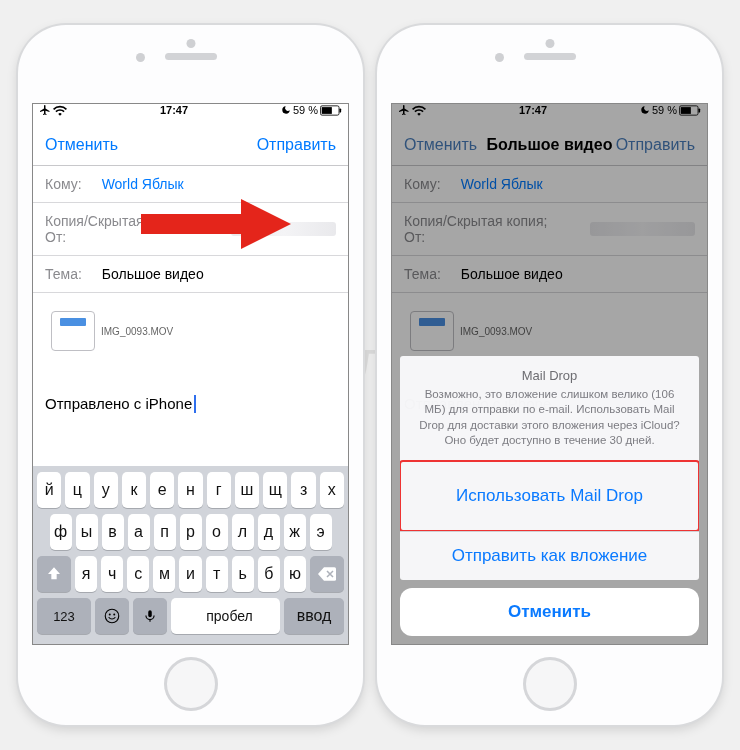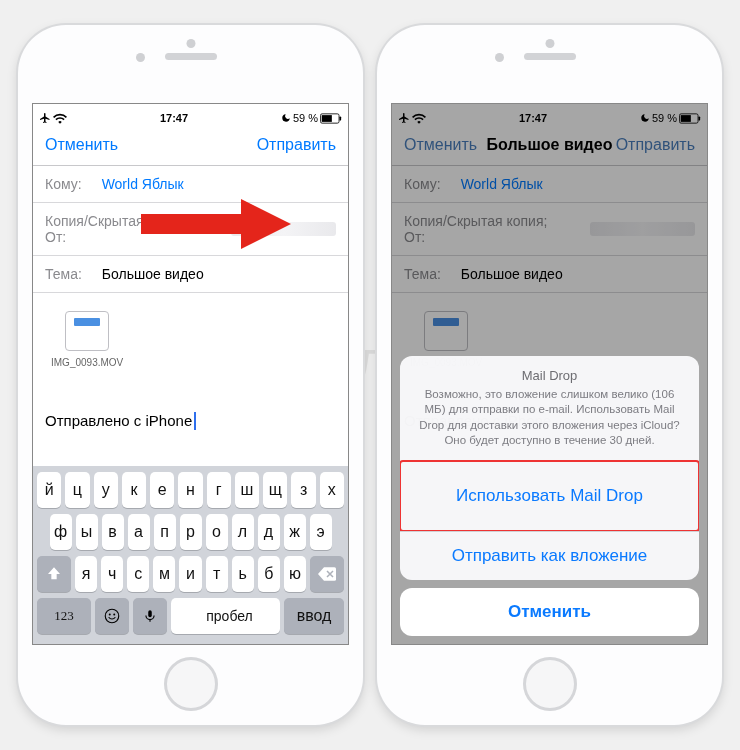--- a/index.html
+++ b/index.html
@@ -71,21 +71,21 @@
     position: relative;
     overflow: hidden;
     font-size: 14px;
     color: #000;
   }
 
   
   .status-bar {
     height: 20px;
     display: flex;
-    align-items: flex-end;
+    align-items: flex-start;
     justify-content: space-between;
     padding: 0 6px;
     font-size: 11px;
   }
   .status-left, .status-right { display: flex; align-items: center; gap: 2px; }
   .status-center { font-weight: 600; }
 
   .sb-icon { display: inline-flex; }
 
   
@@ -116,21 +116,21 @@
   .blur-box {
     width: 110px; height: 14px;
     background: linear-gradient(90deg, #e9e9ec, #f4f4f6, #e9e9ec);
     border-radius: 3px;
     margin-left: 4px;
   }
 
   .body-area { padding: 12px; }
   .attachment {
     display: inline-flex;
-    flex-direction: column;
+    flex-direction: row;
     align-items: center;
     gap: 6px;
     margin: 6px 0 4px 6px;
   }
   .att-thumb {
     width: 44px; height: 40px;
     border: 1px solid #bfbfc4;
     border-radius: 4px;
     position: relative;
     background: #fff;
@@ -168,21 +168,21 @@
     justify-content: center;
     font-size: 16px;
     color: #111;
     flex: 1;
     min-width: 22px;
     text-transform: lowercase;
   }
   .kb-row.r2 { padding: 0 14px; }
   .key.fn { background: #adb1ba; color: #fff; flex: 0 0 34px; }
   .key.fn.dark { color:#000; background:#adb1ba; }
-  .key.wide { flex: 0 0 54px; font-size: 13px; font-family: Liberation Serif, serif; }
+  .key.wide { flex: 0 0 54px; font-size: 13px; }
   .key.space { flex: 1; font-size: 14px; padding-left: 8px; }
   .key.enter { flex: 0 0 60px; font-size: 16px; background:#adb1ba; }
 
   
   .red-arrow {
     position: absolute;
     top: 95px; left: 108px;
     pointer-events: none;
   }
 
@@ -197,21 +197,21 @@
   .dim-nav .nav-btn { color: #4b7fbd; }
   .content-stack { position: absolute; inset: 0; }
 
   
   .action-sheet {
     position: absolute;
     left: 8px; right: 8px; bottom: 8px;
   }
   .sheet-card {
     background: rgba(248,248,250,0.98);
-    border-radius: 12px;
+    border-radius: 3px;
     overflow: hidden;
   }
   .sheet-header {
     padding: 12px 16px 12px 16px;
     text-align: center;
     color: #7c7c82;
   }
   .sheet-header .sh-title { font-size: 13px; color: #6d6d72; margin-bottom: 4px; }
   .sheet-header .sh-msg  { font-size: 11.5px; line-height: 1.35; }
   .sheet-btn {

